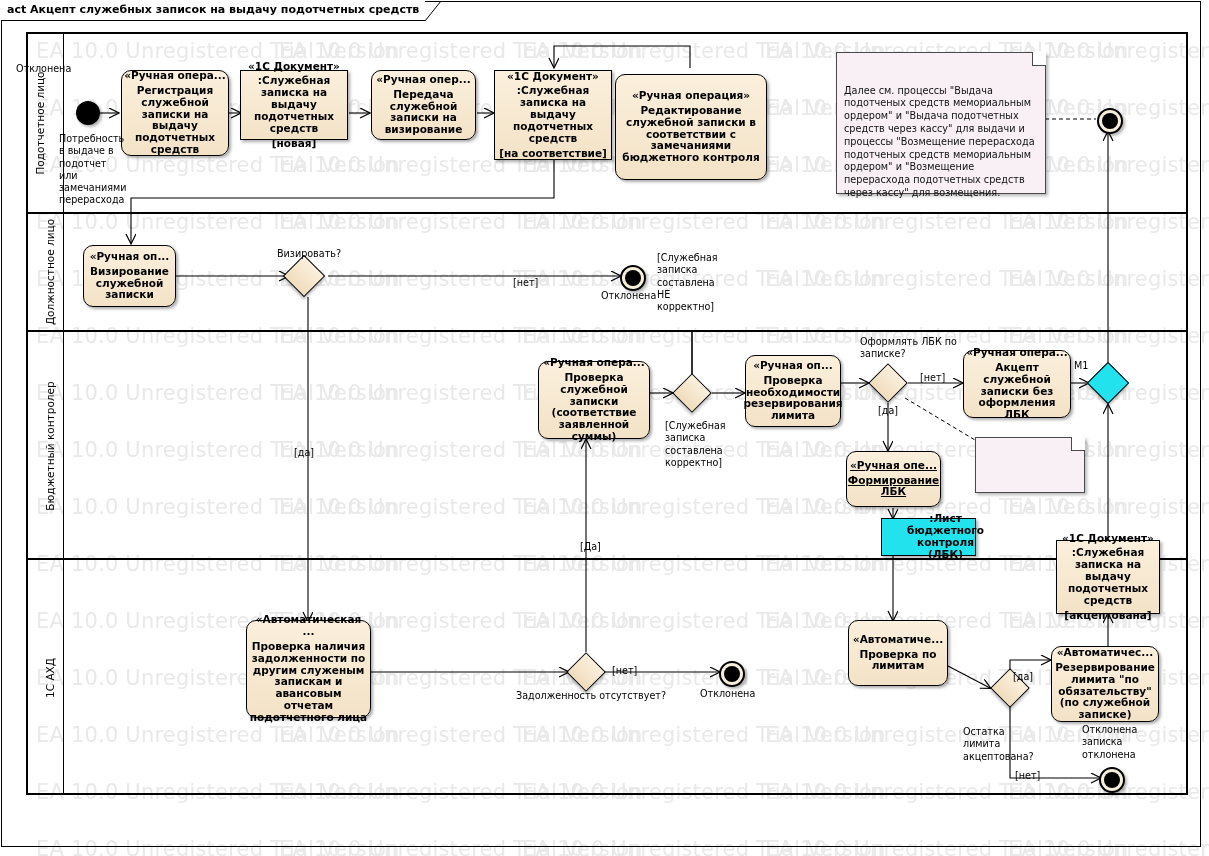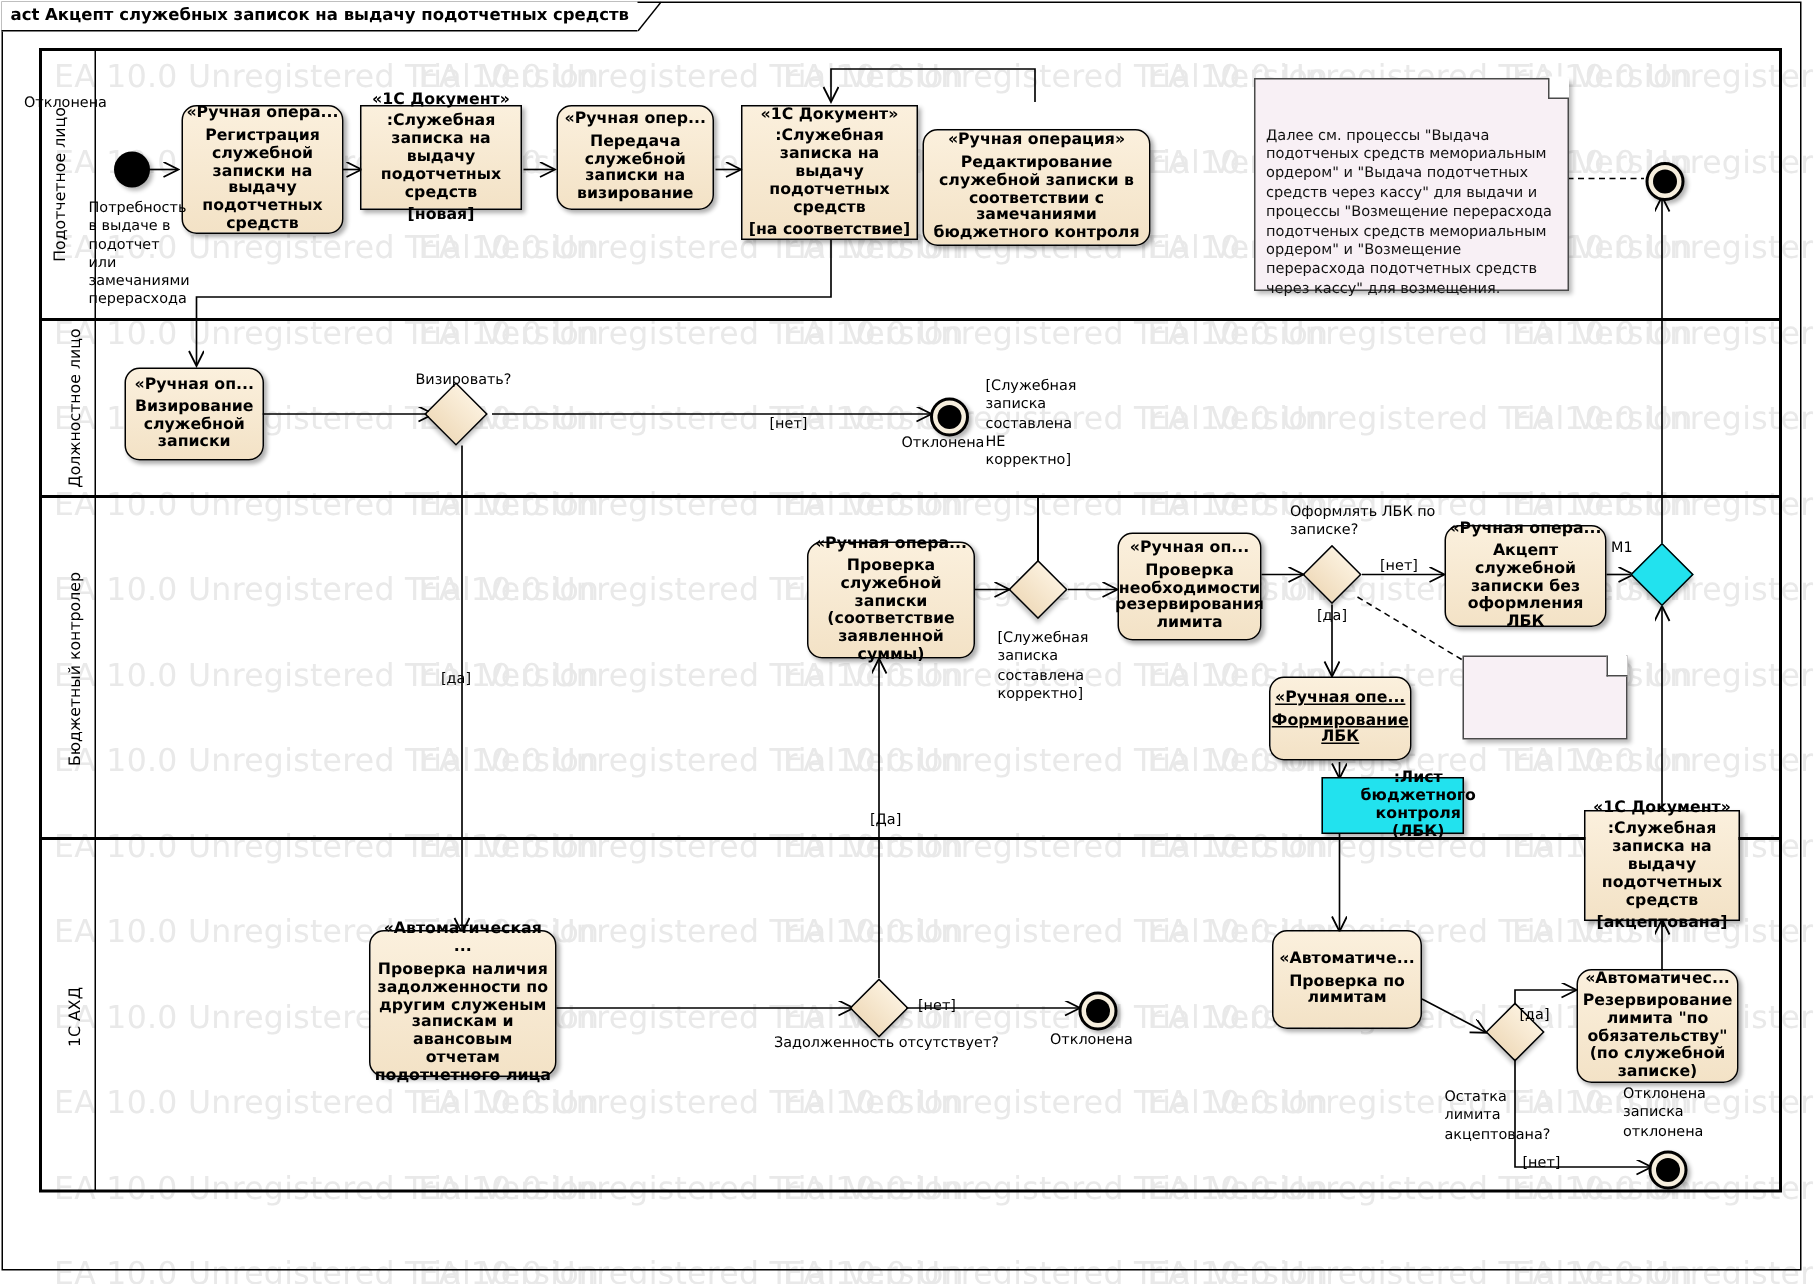--- a/index.html
+++ b/index.html
@@ -300,21 +300,21 @@
     <div class="stereo">«Ручная опер...</div>
     <div class="body">Передача служебной записки на визирование</div>
   </div>
 
   <div class="node obj" style="left:494px;top:70px;width:118px;height:90px;">
     <div class="stereo">«1С Документ»</div>
     <div class="body">:Служебная записка на выдачу подотчетных средств</div>
     <div class="state">[на соответствие]</div>
   </div>
 
-  <div class="node act" style="left:615px;top:86px;width:152px;height:78px;">
+  <div class="node act" style="left:615px;top:74px;width:152px;height:106px;">
     <div class="stereo">«Ручная операция»</div>
     <div class="body">Редактирование служебной записки в соответствии с замечаниями бюджетного контроля</div>
   </div>
 
   <div class="node act" style="left:83px;top:245px;width:93px;height:62px;">
     <div class="stereo">«Ручная оп...</div>
     <div class="body">Визирование служебной записки</div>
   </div>
 
   <div class="node act" style="left:538px;top:361px;width:112px;height:78px;">

